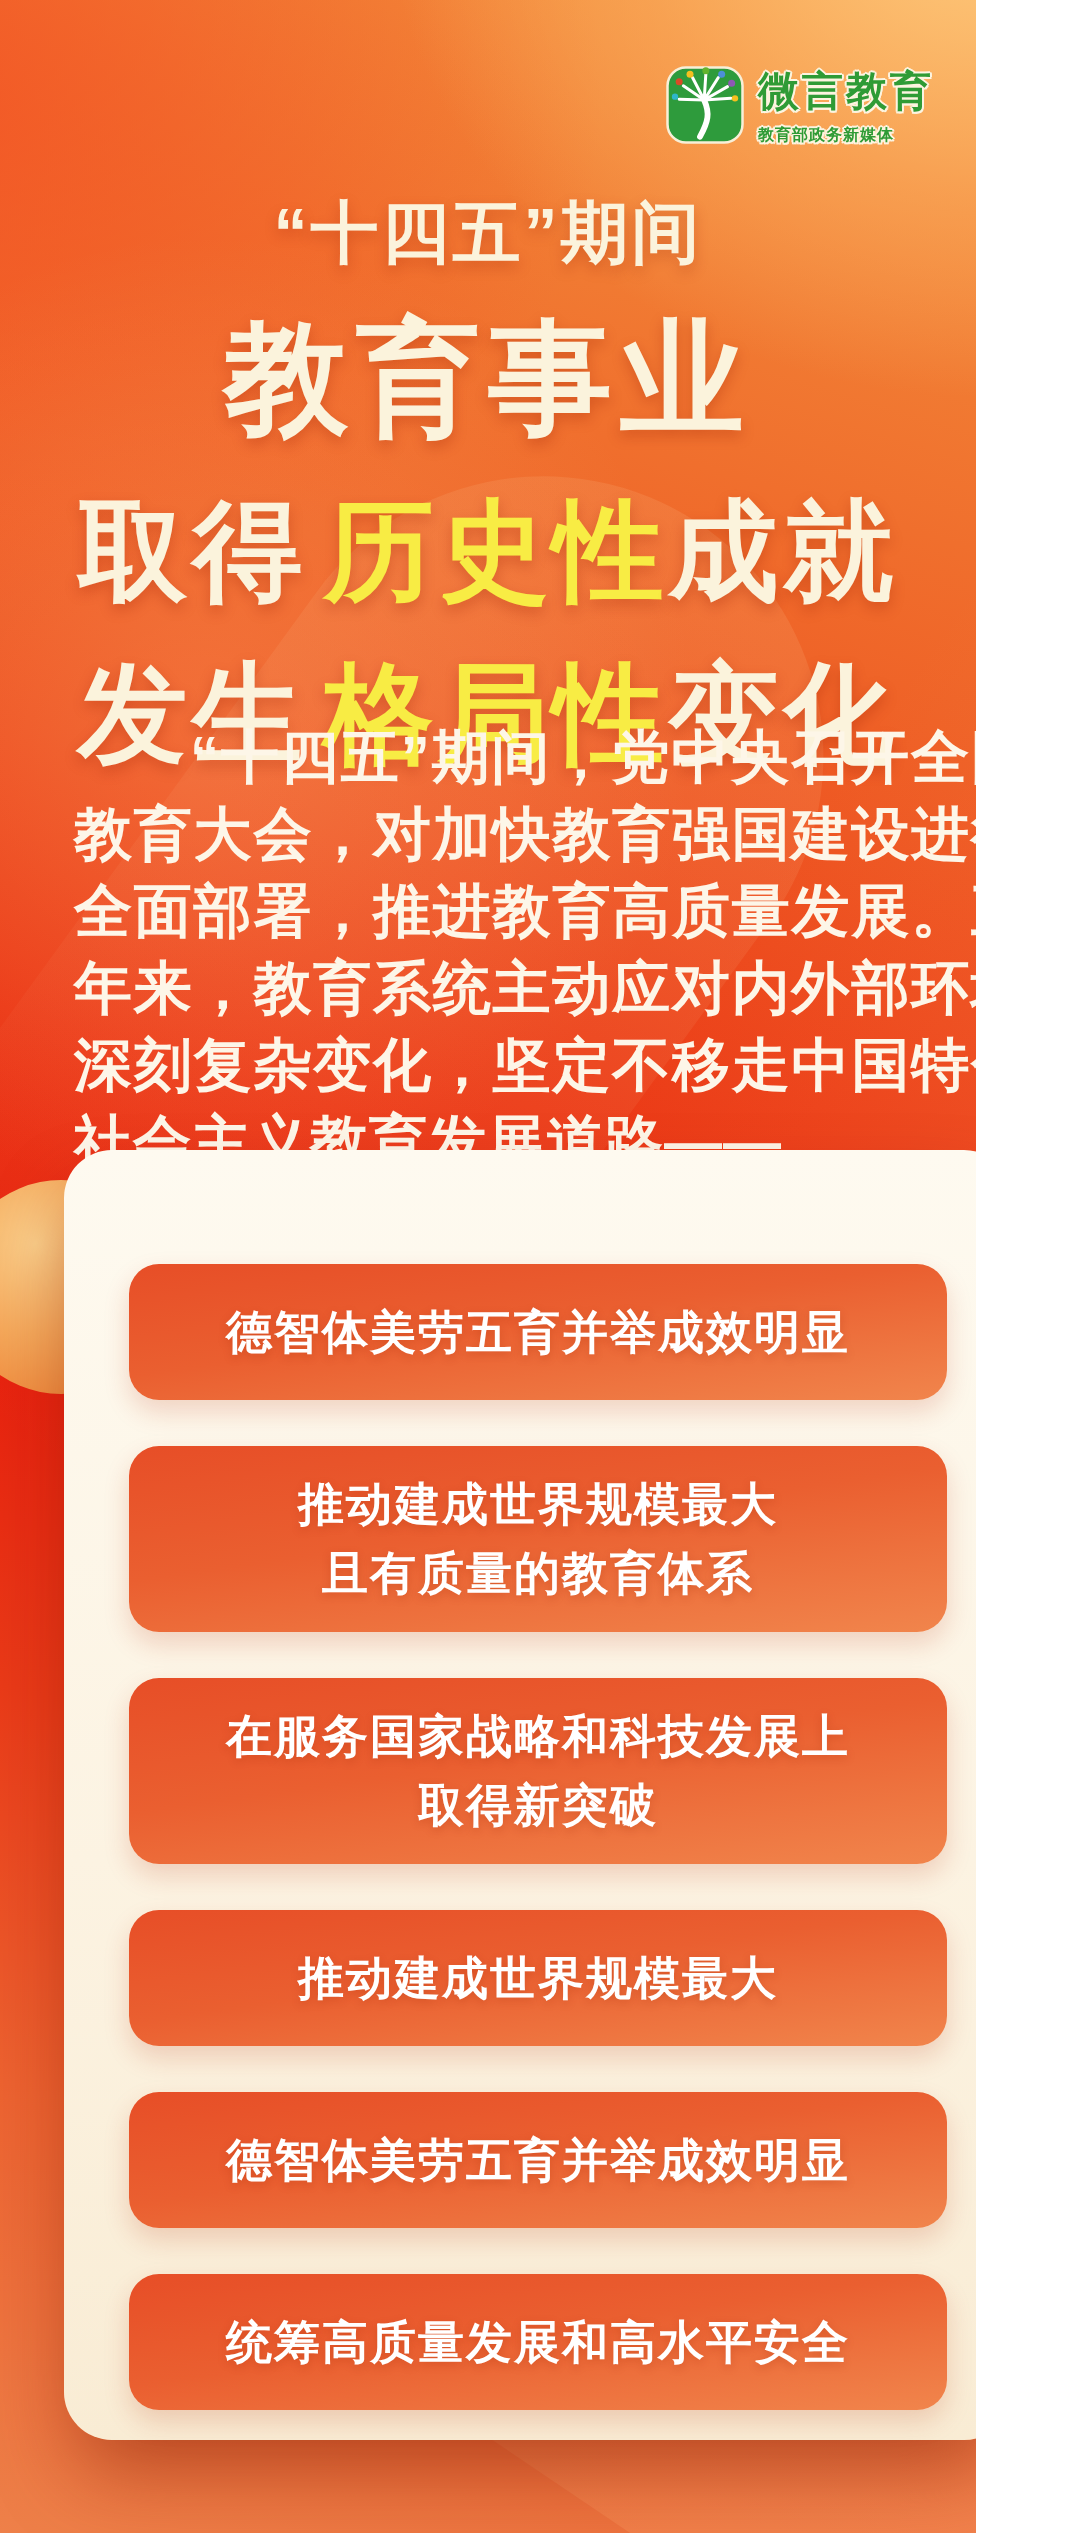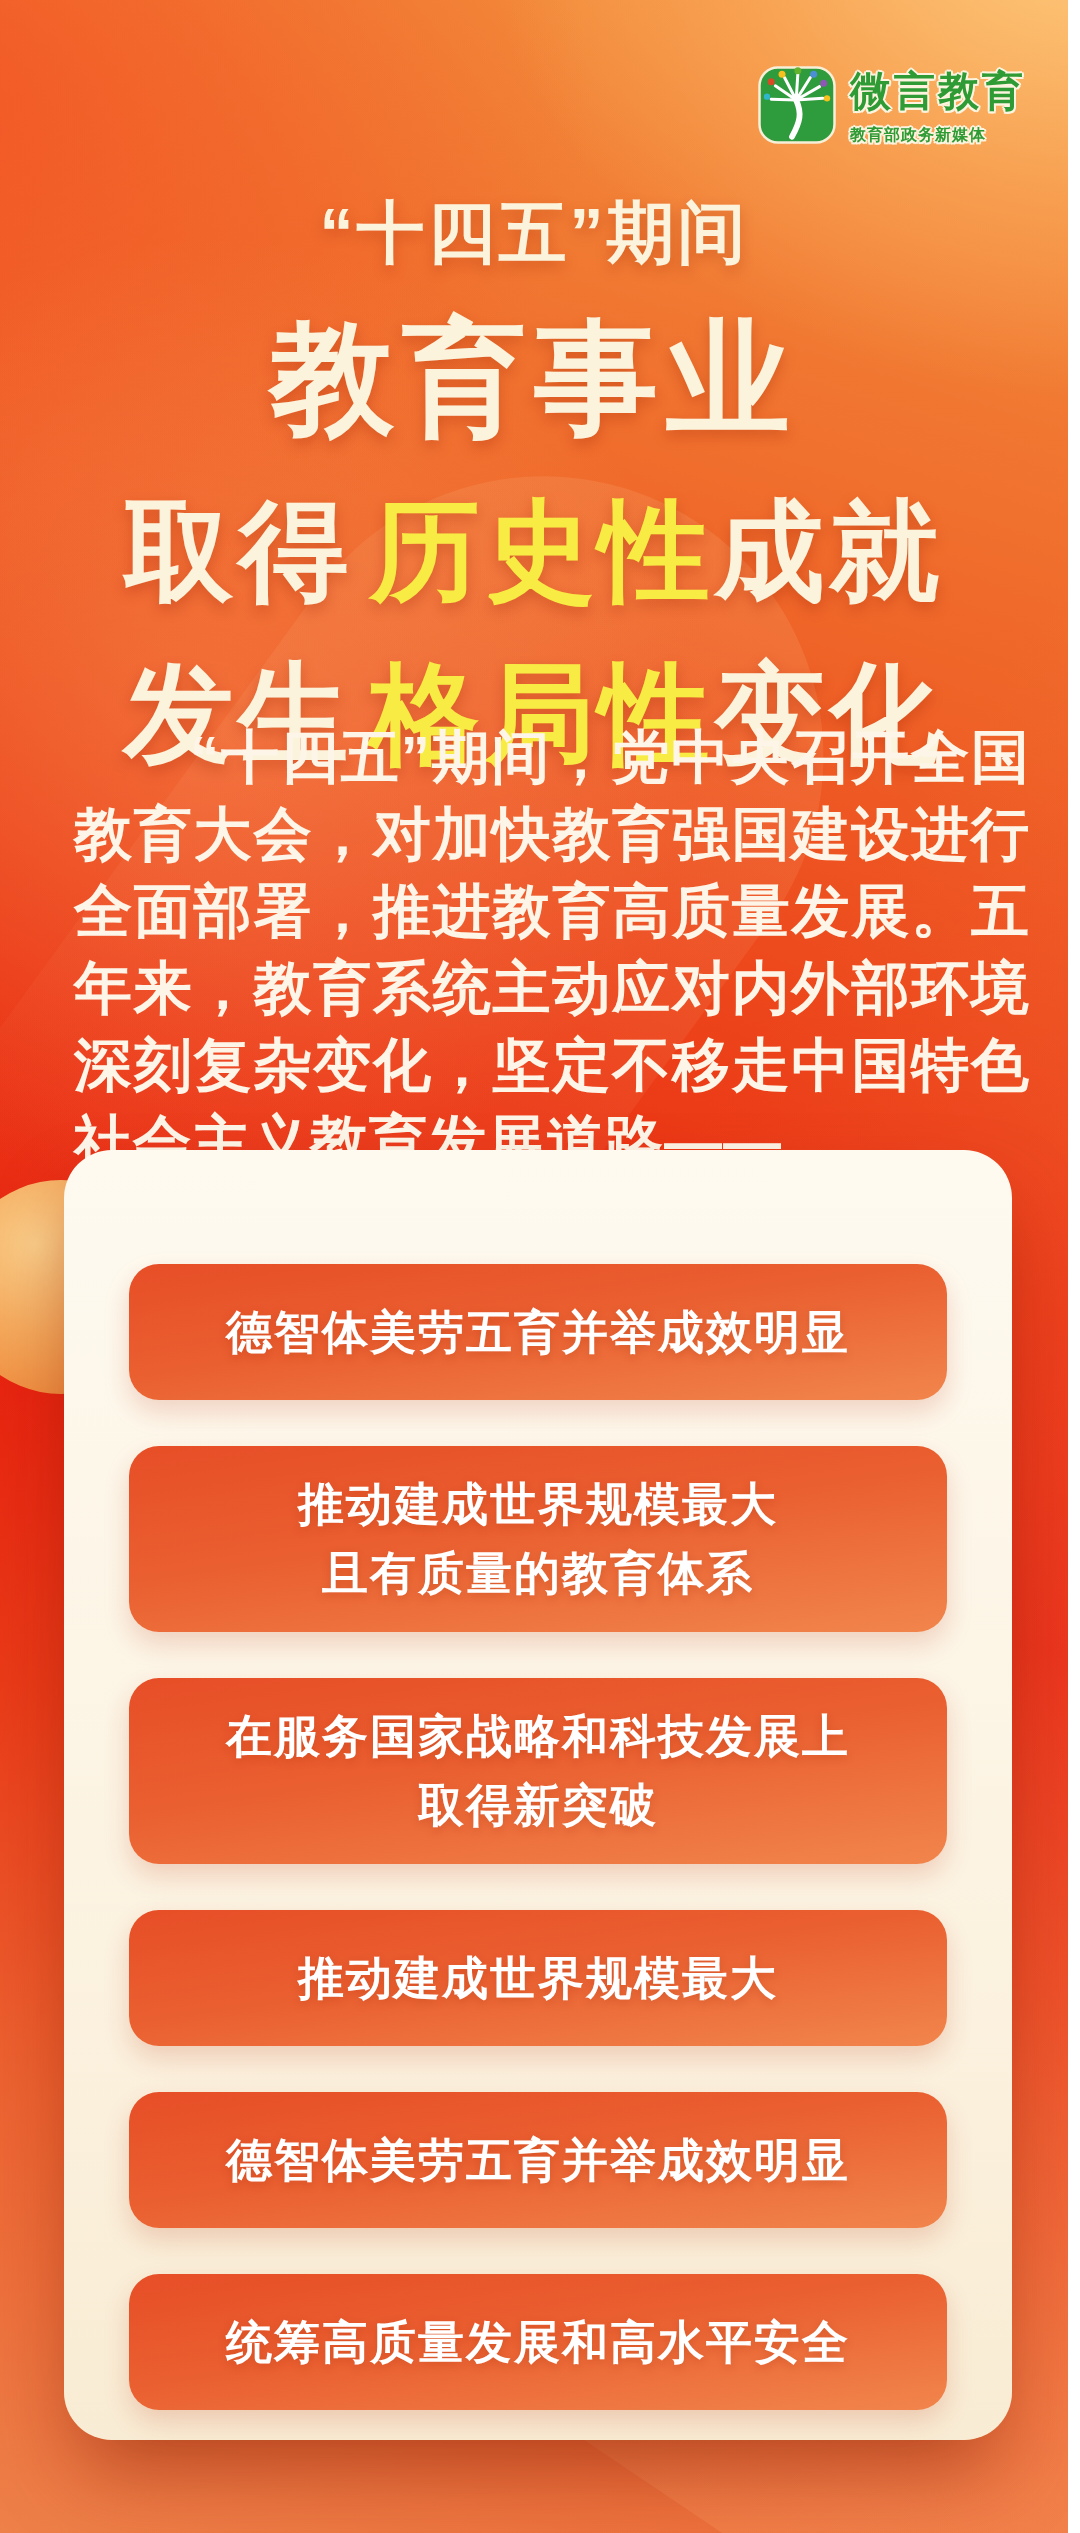--- a/index.html
+++ b/index.html
@@ -1,20 +1,20 @@
 <!DOCTYPE html>
 <html lang="zh"><head>
 <meta charset="utf-8">
 <style>
   html, body { margin: 0; padding: 0; }
   body { width: 1080px; font-family: "Liberation Sans", sans-serif; }
 
   .poster {
     position: relative;
-    width: 1068px;
+    width: 976px;
     height: 2533px;
     overflow: hidden;
     background:
       radial-gradient(950px 780px at 102% -4%, rgba(255,208,132,0.95) 0%, rgba(252,178,100,0.55) 38%, rgba(250,165,90,0) 64%),
       radial-gradient(1200px 900px at -12% 4%, rgba(243,80,35,0.85), rgba(243,80,35,0) 60%),
       linear-gradient(197deg, #F3953F 0%, #EF6227 26%, #EB3414 46%, #E7200E 58%, #E93A18 70%, #EC6230 84%, #EE8049 100%);
   }
 
   
   .blob { position: absolute; pointer-events: none; }

